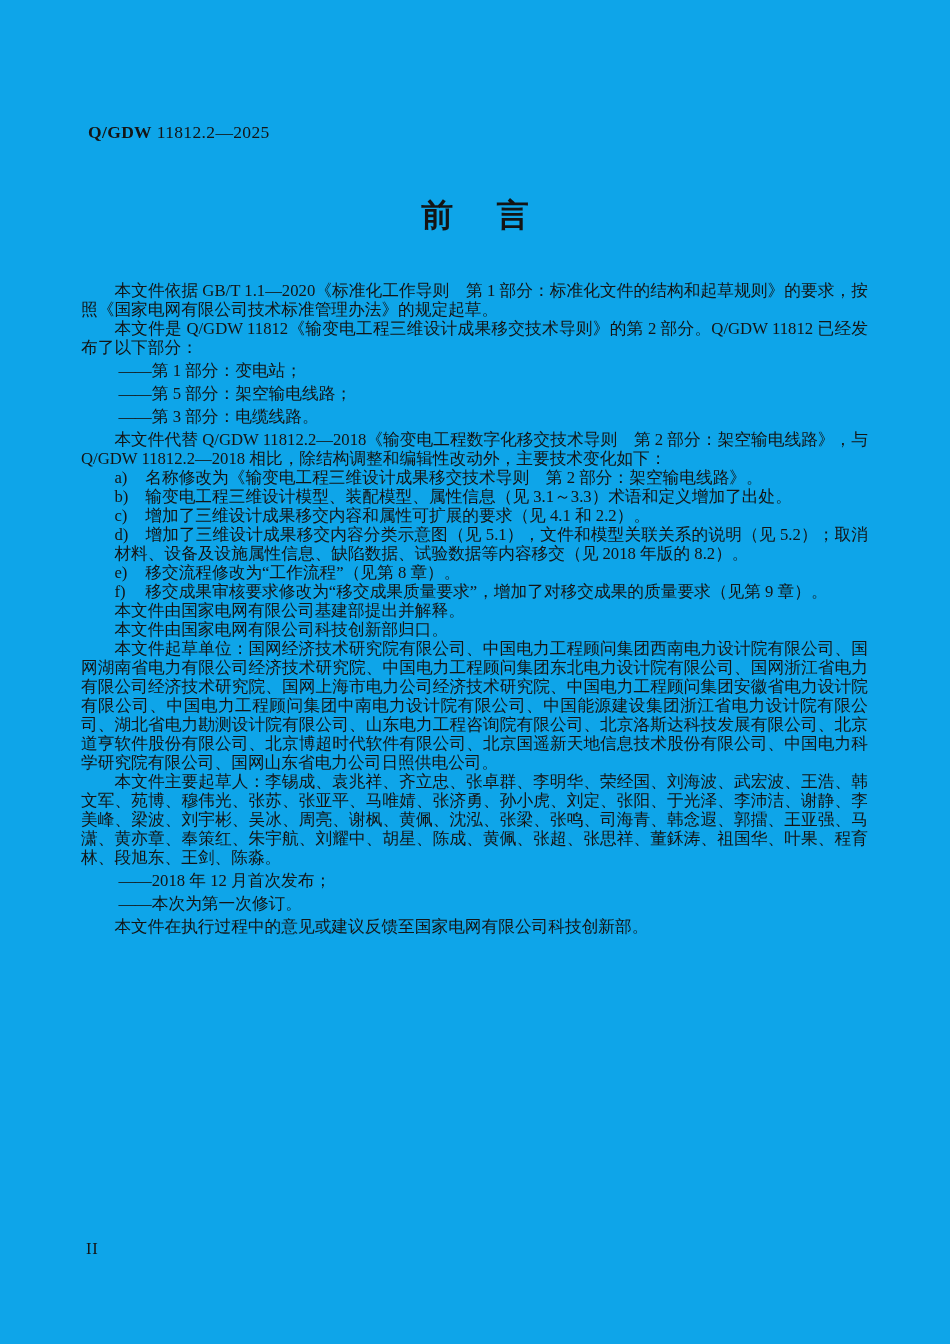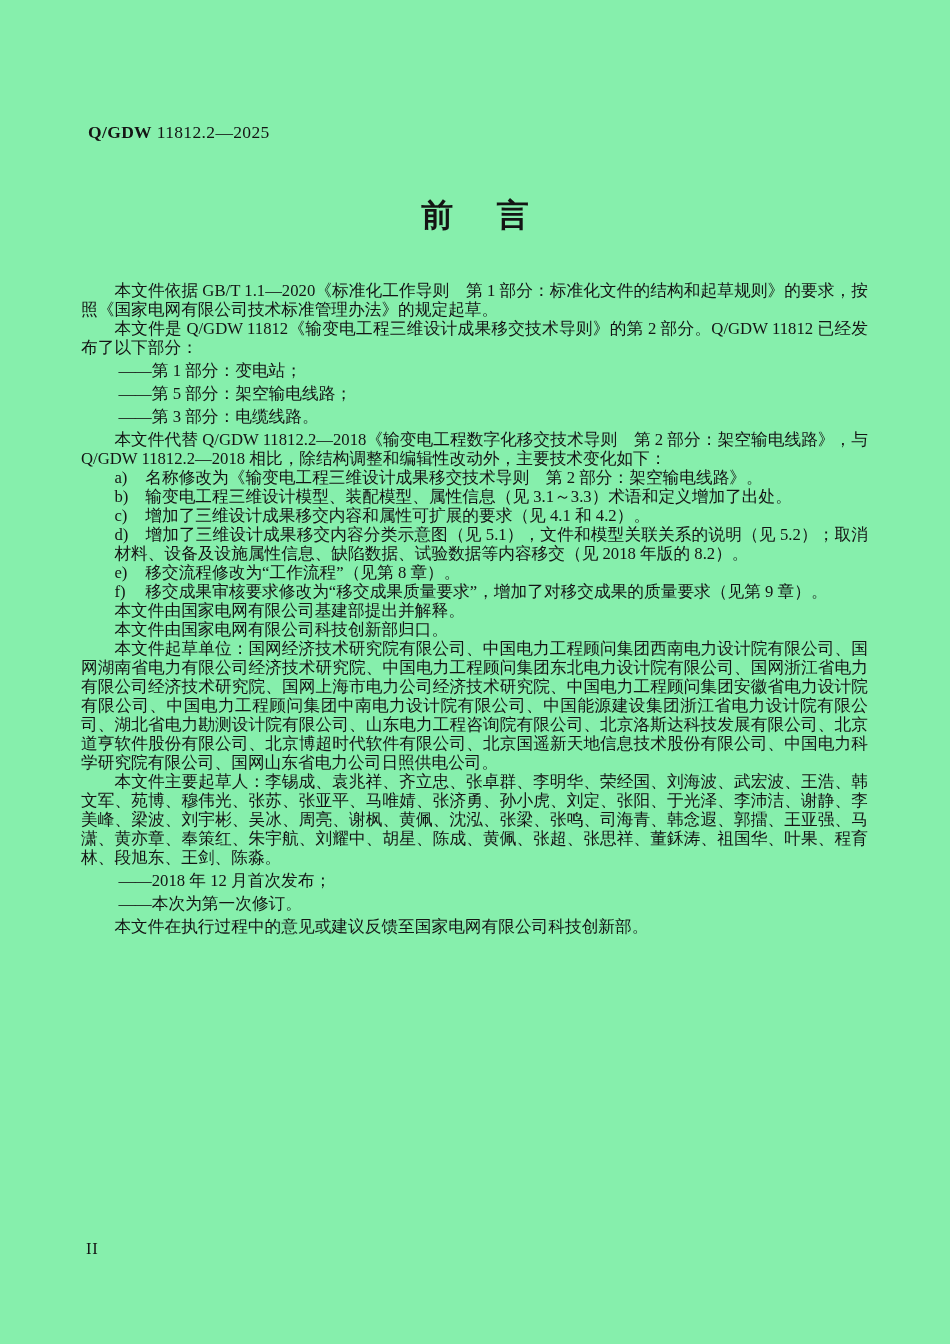--- a/index.html
+++ b/index.html
@@ -5,21 +5,21 @@
   html, body {
     margin: 0;
     padding: 0;
     background: #e8e8e8;
   }
   .page {
     position: relative;
     width: 950px;
     height: 1344px;
     margin: 0 auto;
-    background: #86efac;
+    background: #0ea5e9;
     color: #141414;
     font-family: "Liberation Serif", "DejaVu Serif", serif;
     overflow: hidden;
   }
   .header-code {
     position: absolute;
     left: 88px;
     top: 122px;
     font-size: 17.5px;
     letter-spacing: 0.02em;
@@ -102,21 +102,21 @@
 
     <p class="para">本文件代替 Q/GDW 11812.2—2018《输变电工程数字化移交技术导则　第 2 部分：架空输电线路》，与 Q/GDW 11812.2—2018 相比，除结构调整和编辑性改动外，主要技术变化如下：</p>
 
     <div class="change-item">
       <span class="ci-label">a)</span><span>名称修改为《输变电工程三维设计成果移交技术导则　第 2 部分：架空输电线路》。</span>
     </div>
     <div class="change-item">
       <span class="ci-label">b)</span><span>输变电工程三维设计模型、装配模型、属性信息（见 3.1～3.3）术语和定义增加了出处。</span>
     </div>
     <div class="change-item">
-      <span class="ci-label">c)</span><span>增加了三维设计成果移交内容和属性可扩展的要求（见 4.1 和 4.2）。</span>
+      <span class="ci-label">c)</span><span>增加了三维设计成果移交内容和属性可扩展的要求（见 4.1 和 2.2）。</span>
     </div>
     <div class="change-item">
       <span class="ci-label">d)</span><span>增加了三维设计成果移交内容分类示意图（见 5.1），文件和模型关联关系的说明（见 5.2）；取消材料、设备及设施属性信息、缺陷数据、试验数据等内容移交（见 2018 年版的 8.2）。</span>
     </div>
     <div class="change-item">
       <span class="ci-label">e)</span><span>移交流程修改为“工作流程”（见第 8 章）。</span>
     </div>
     <div class="change-item">
       <span class="ci-label">f)</span><span>移交成果审核要求修改为“移交成果质量要求”，增加了对移交成果的质量要求（见第 9 章）。</span>
     </div>

